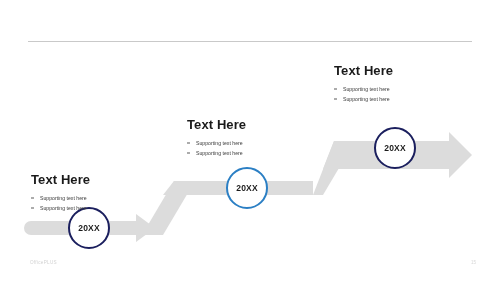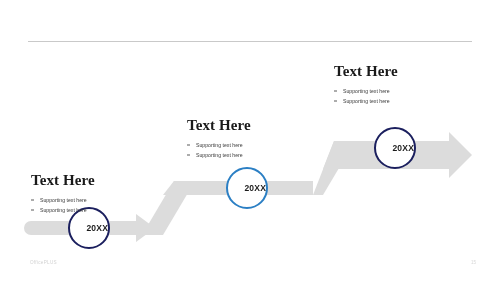--- a/index.html
+++ b/index.html
@@ -31,43 +31,42 @@
   }
   
   .milestone{
     position:absolute;
     width:42px;height:42px;
     border-radius:50%;
     background:#ffffff;
     box-sizing:border-box;
     display:flex;
     align-items:center;
-    justify-content:flex-end;
+    justify-content:center;
     font-size:8.5px;
     font-weight:bold;
     letter-spacing:.2px;
     color:#1b1b1b;
   }
   .milestone.navy{ border:2px solid #1b1f5e; }
   .milestone.blue{ border:2px solid #2b7fc4; }
 
   #ms-1{ left:68px; top:207px; }
   #ms-2{ left:226px; top:167px; }
   #ms-3{ left:374px; top:127px; }
 
   
   .text-block{ position:absolute; }
   .tb-heading{
-    font-size:15px;
+    font-size:13px;
     font-weight:bold;
     color:#1a1a1a;
     letter-spacing:.1px;
     margin:0 0 6px 0;
     white-space:nowrap;
-    font-family:Liberation Serif, serif;
   }
   .tb-list{
     list-style:none;
     margin:0;padding:0;
   }
   .tb-list li{
     position:relative;
     font-size:5.2px;
     color:#3a3a3a;
     line-height:1.95;

